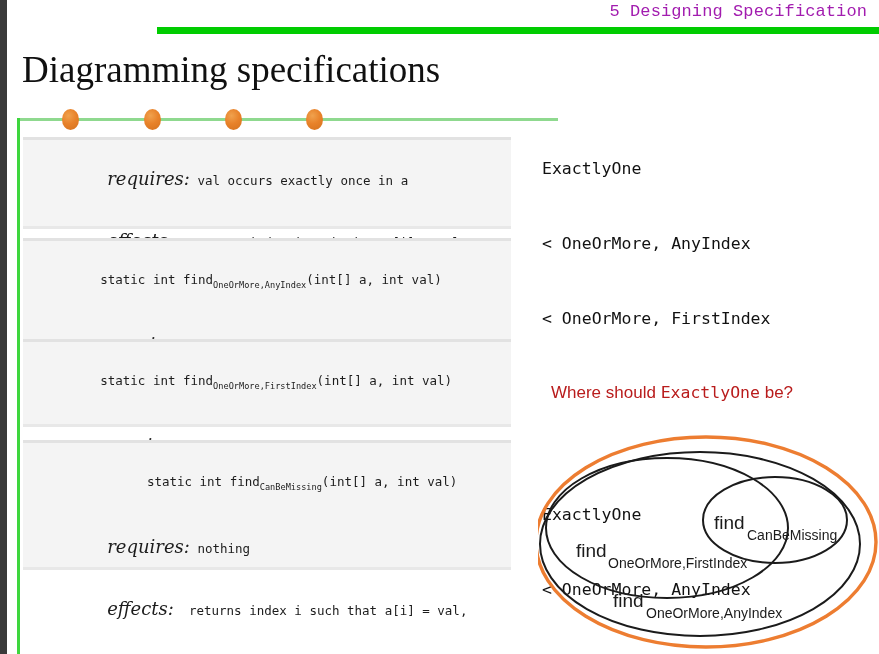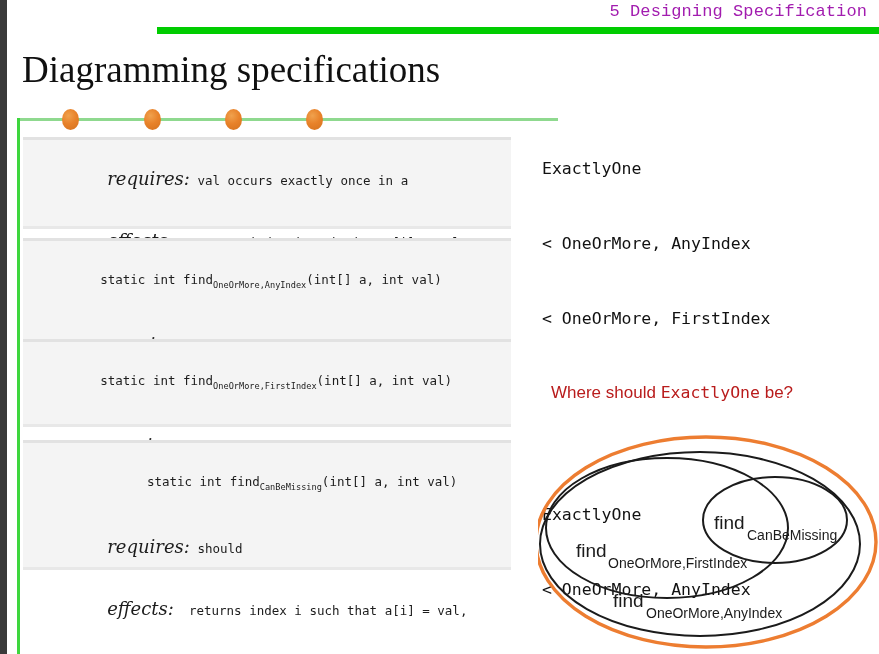--- a/index.html
+++ b/index.html
@@ -150,21 +150,21 @@
       </div>
     </div>
   </div>
 
   <div class="spec-box" style="top:440px;height:130px;">
     <div class="spec-inner">
       <div class="spec-line" style="padding-left:10px;text-align:center;">
         <span>static int find</span><sub>CanBeMissing</sub><span>(int[] a, int val)</span>
       </div>
       <div class="spec-line" style="padding-left:24px;">
-        <span class="kw">requires:</span> <span>should</span>
+        <span class="kw">requires:</span> <span>nothing</span>
       </div>
       <div class="spec-line" style="padding-left:24px;">
         <span class="kw">effects:</span>  <span>returns index i such that a[i] = val,</span>
       </div>
       <div class="spec-line" style="padding-left:96px;">
         
       </div>
     </div>
   </div>
 

